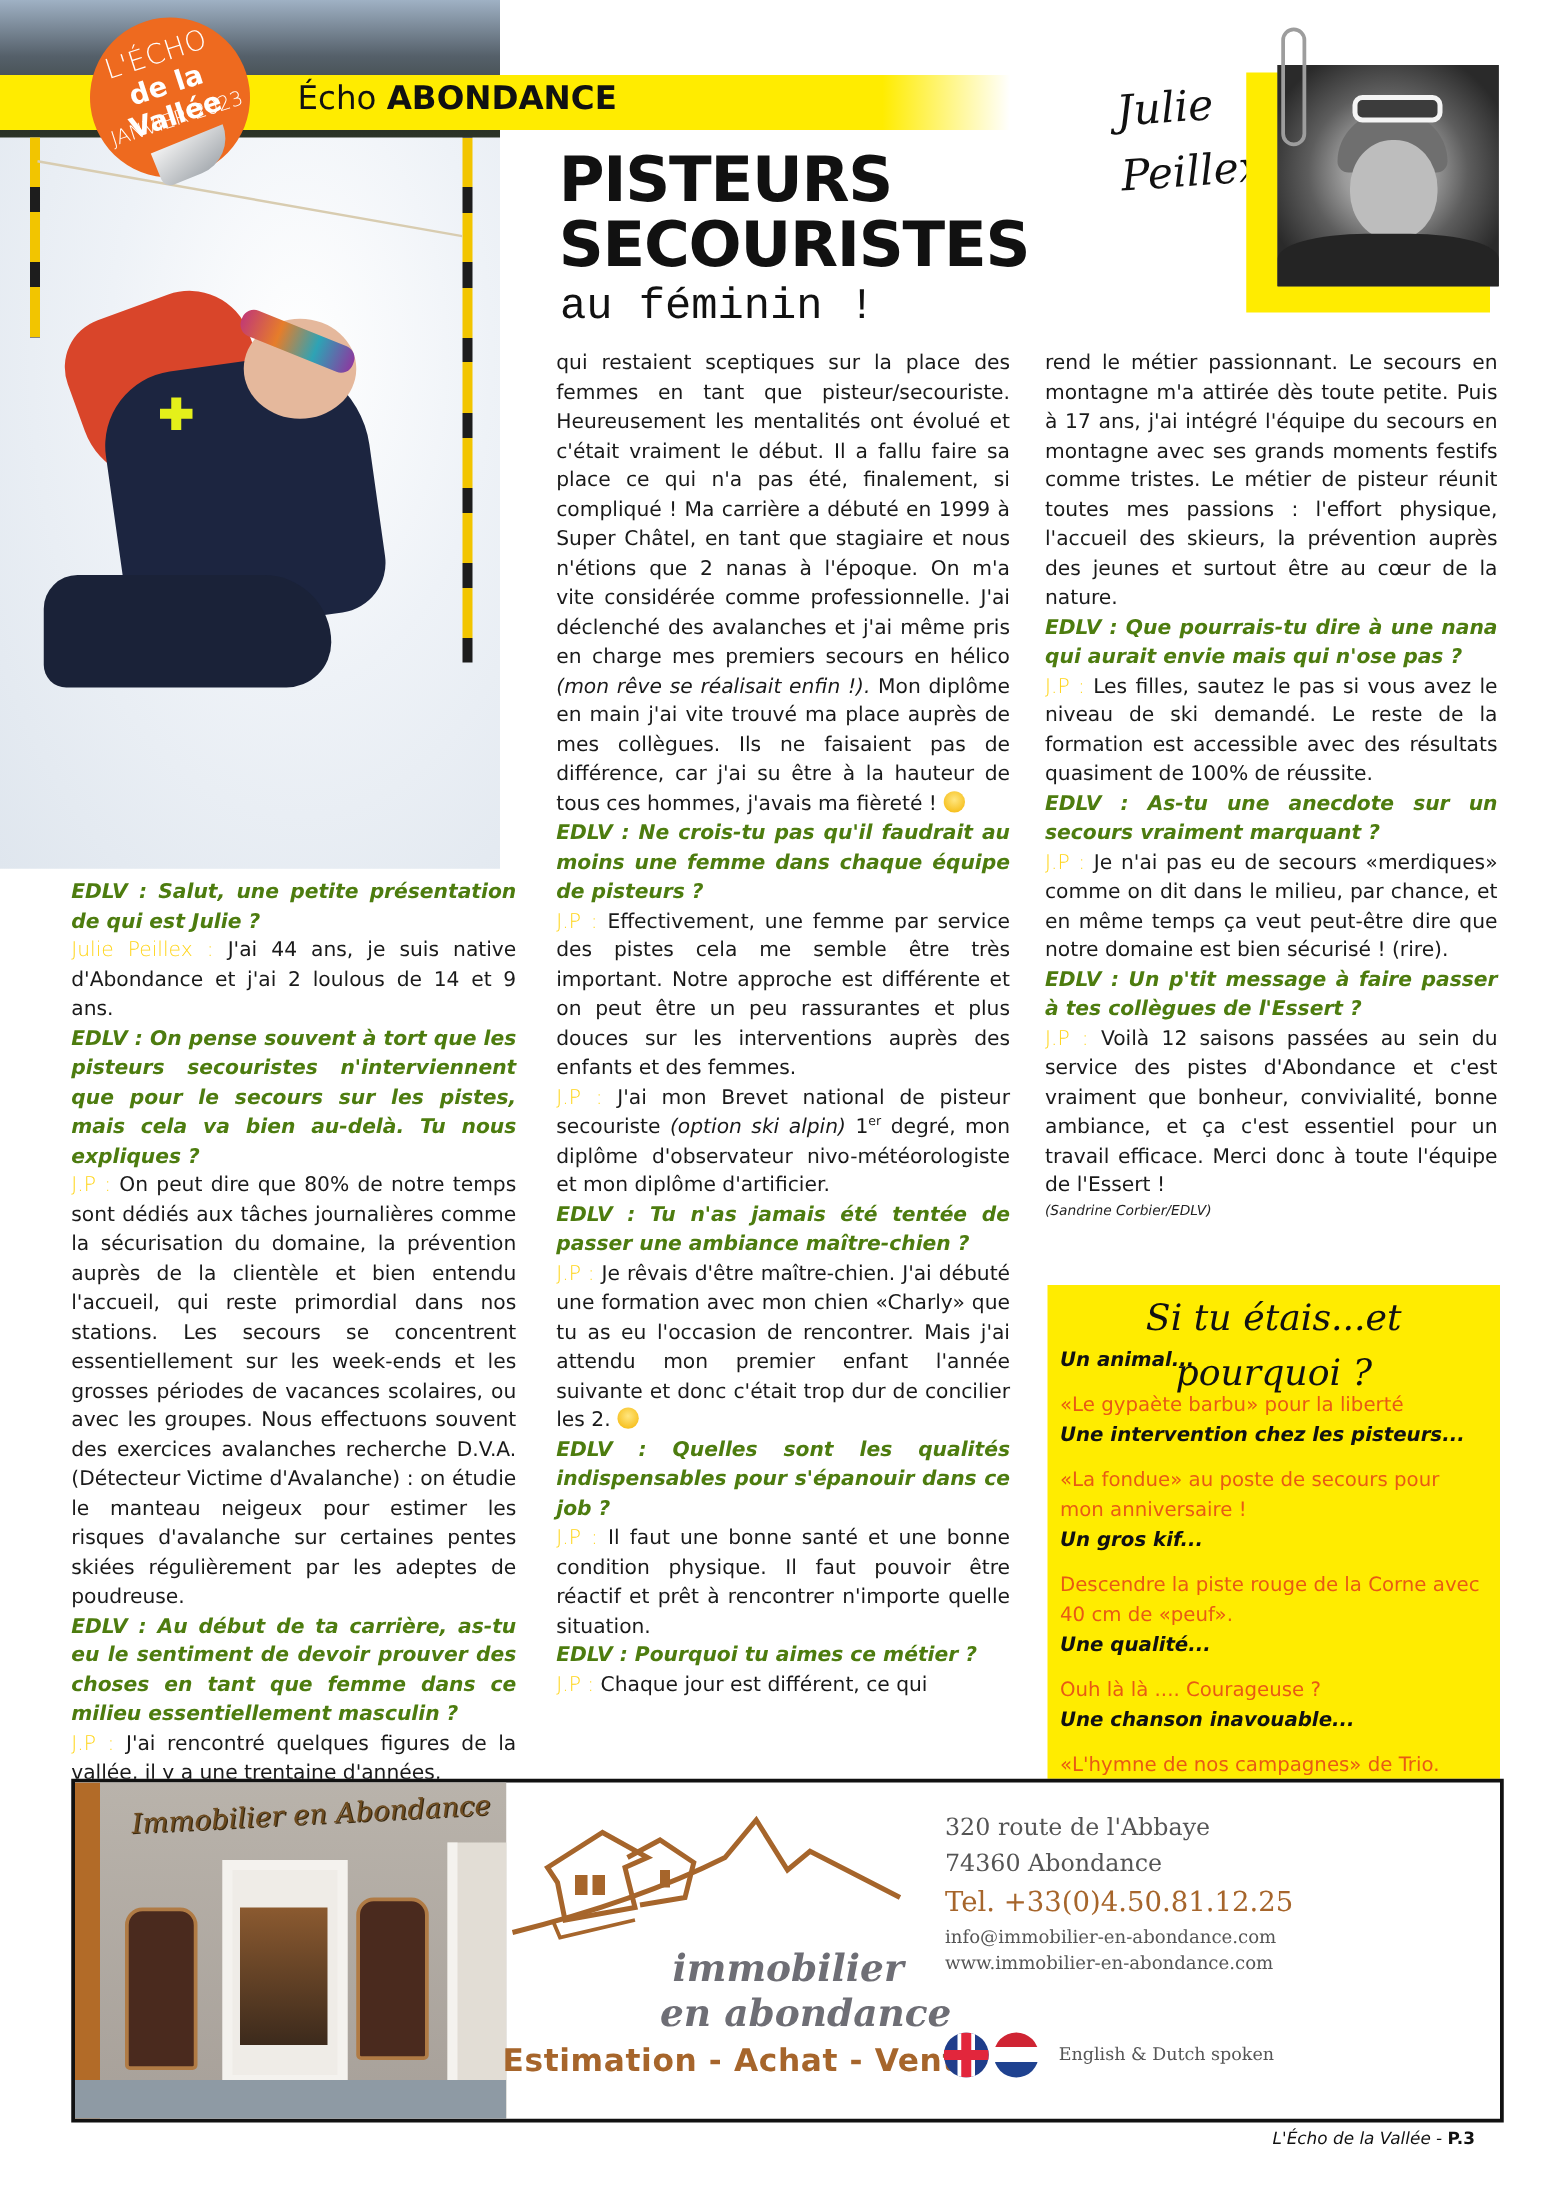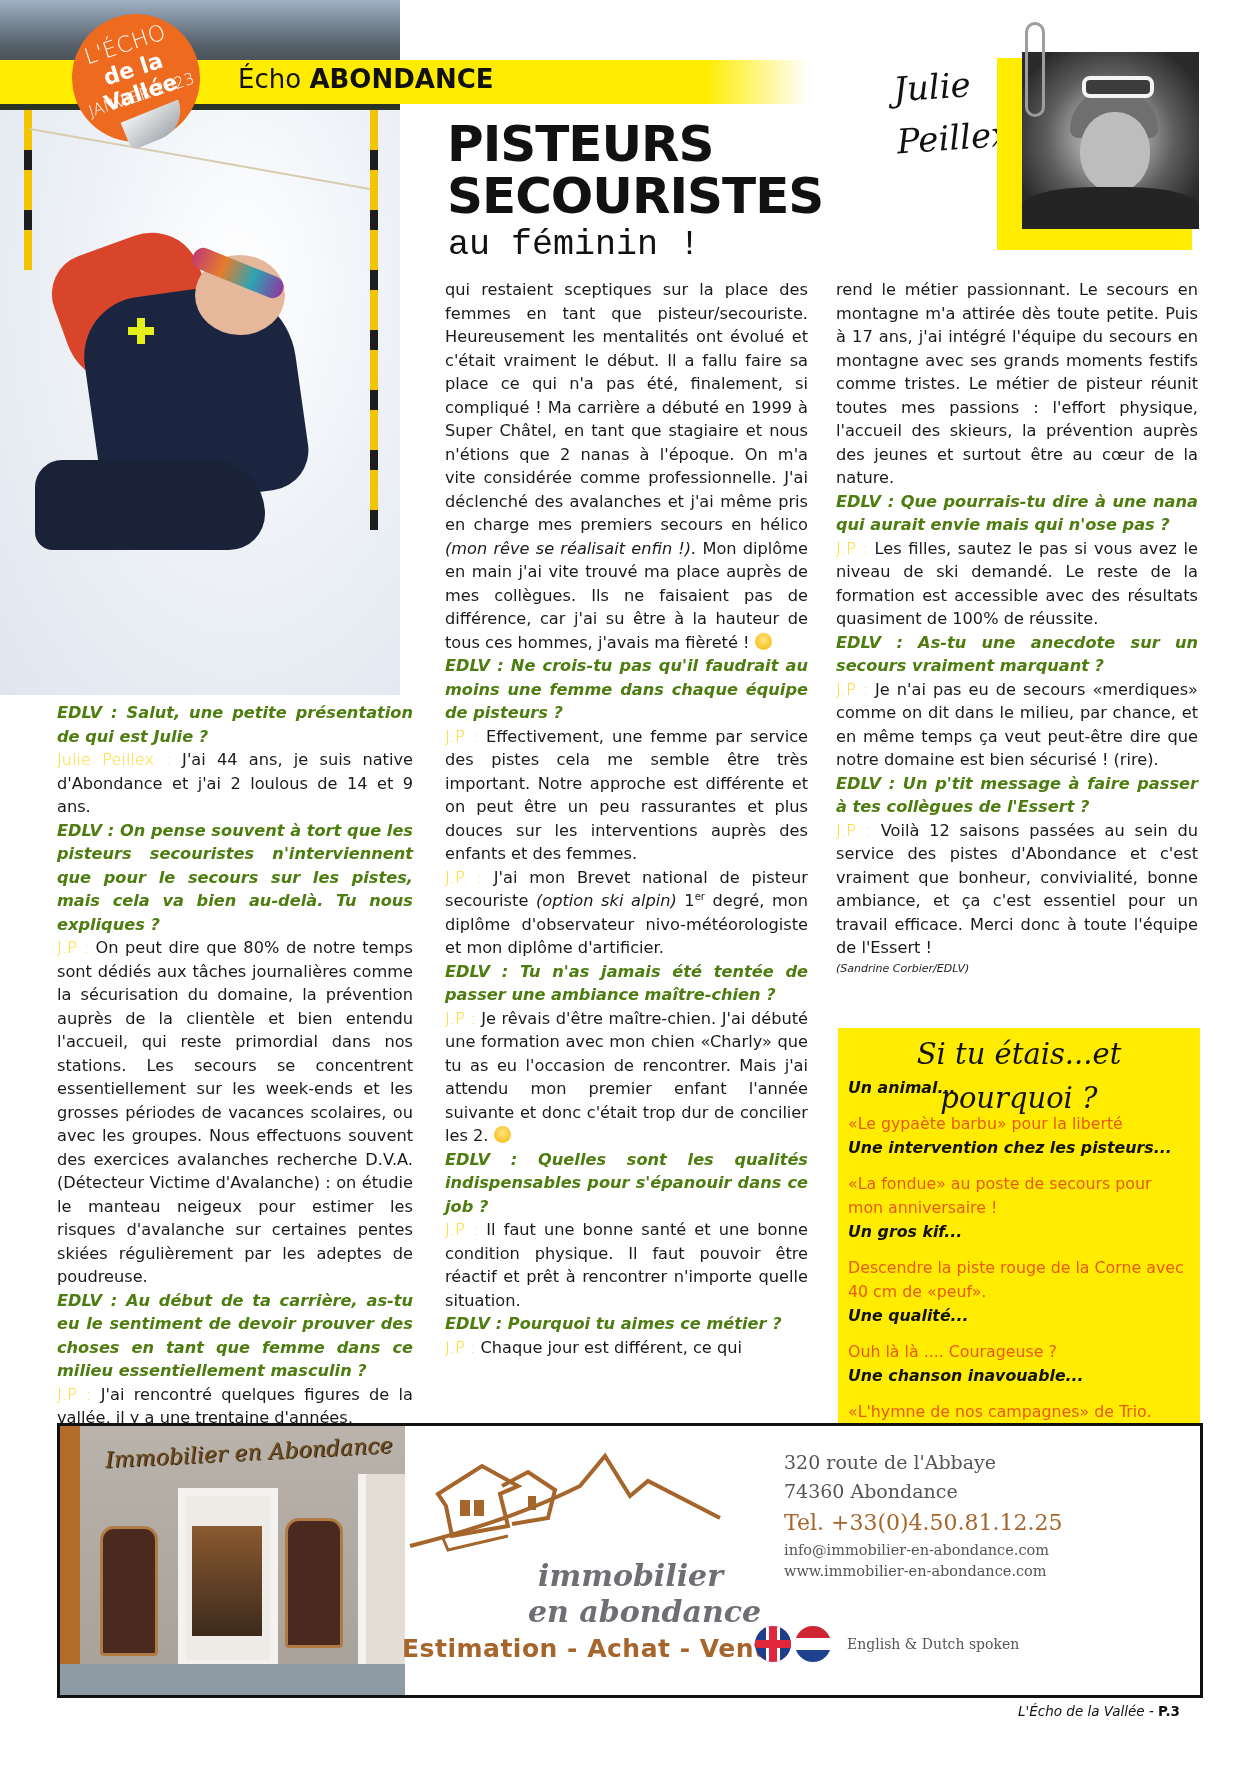--- a/index.html
+++ b/index.html
@@ -87,21 +87,21 @@
   .ad-photo .sign { position:absolute; left:45px; top:14px; font-family:"DejaVu Serif", serif; font-style:italic; font-size:22px; color:#6d4b1f; text-shadow: 1px 1px 0 #3a2a12; transform: rotate(-3deg); white-space:nowrap; }
   .ad-photo .board { position:absolute; width:58px; height:130px; background:#4a2a1e; border:3px solid #b07b45; border-radius:14px 14px 4px 4px; }
   .ad-photo .window { position:absolute; left:118px; top:62px; width:100px; height:180px; background:#efece7; border:8px solid #f4f2ee; }
   .ad-photo .window .glass { position:absolute; left:6px; top:30px; width:70px; height:110px; background:linear-gradient(180deg,#8b5a30,#3c2a1c); }
   .ad-photo .door { position:absolute; left:298px; top:48px; width:50px; height:220px; background:#e2ddd5; border-left:8px solid #f4f2ee; }
   .ad-photo .base { position:absolute; left:0; top:238px; width:345px; height:31px; background:#8e9aa4; }
   .ad-logo { position:absolute; left:330px; top:0; width:380px; height:269px; }
   .brand-1 { position:absolute; left:148px; top:132px; font-family:"DejaVu Serif", serif; font-style:italic; font-weight:bold; font-size:30px; color:#6e6e75; }
   .brand-2 { position:absolute; left:138px; top:168px; font-family:"DejaVu Serif", serif; font-style:italic; font-weight:bold; font-size:30px; color:#6e6e75; white-space:nowrap; }
   .tagline { position:absolute; left:12px; top:208px; width:360px; text-align:center; font-family:"DejaVu Sans", sans-serif; font-weight:bold; font-size:25px; color:#a6652b; letter-spacing:0.5px; white-space:nowrap; }
-  .contact { position:absolute; left:724px; top:22px; font-family:"DejaVu Serif", serif; color:#555; }
+  .contact { position:absolute; left:696px; top:22px; font-family:"DejaVu Serif", serif; color:#555; }
   .contact .addr { font-size:19px; line-height:29px; }
   .contact .tel { font-size:22px; line-height:34px; color:#a6652b; }
   .contact .mail { font-size:14.5px; line-height:21px; }
   .langs { position:absolute; left:695px; top:200px; display:flex; align-items:center; gap:4px; }
   .flag { width:36px; height:36px; border-radius:50%; overflow:hidden; position:relative; }
   .flag-uk { background:#1f3d8a; }
   .flag-uk::before { content:""; position:absolute; left:14px; top:0; width:8px; height:36px; background:#e2263c; box-shadow:0 0 0 3px #fff; }
   .flag-uk::after { content:""; position:absolute; left:0; top:14px; width:36px; height:8px; background:#e2263c; }
   .flag-nl { background: linear-gradient(180deg,#cf2433 0 33%,#ffffff 33% 66%,#1f4290 66% 100%); }
   .langs-text { font-family:"DejaVu Serif", serif; font-size:14px; color:#555; margin-left:12px; }

